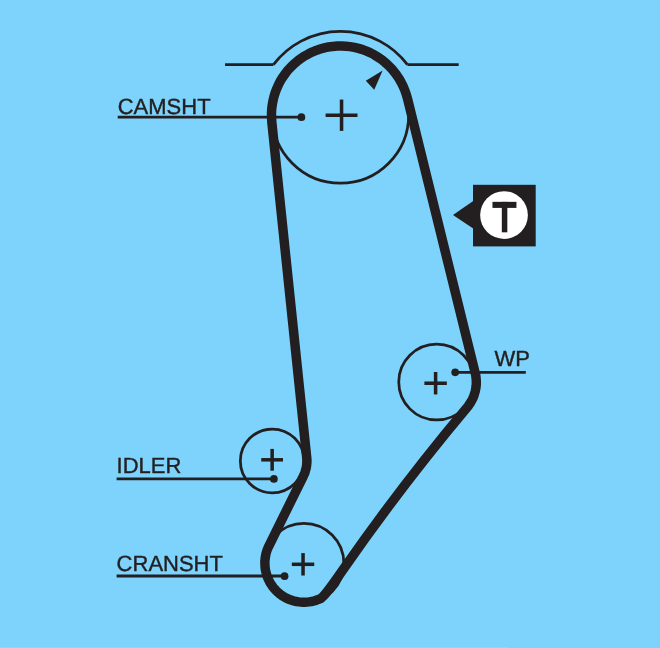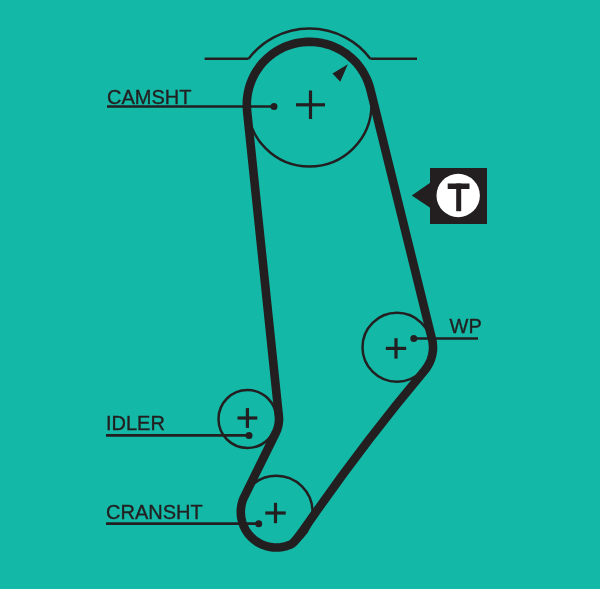--- a/index.html
+++ b/index.html
@@ -1,16 +1,16 @@
 <!DOCTYPE html>
 <html><head>
 <meta charset="utf-8">
 <style>
   html,body { margin:0; padding:0; background:#ffffff; }
-  .wrap { position:relative; width:600px; height:589px; background:#14b8a6; overflow:hidden; }
+  .wrap { position:relative; width:600px; height:589px; background:#7dd3fc; overflow:hidden; }
   svg { position:absolute; left:0; top:0; }
   text { font-family:"Liberation Sans", sans-serif; fill:#231f20; }
 </style>
 </head>
 <body>
 <div class="wrap">
 <svg width="600" height="589" viewBox="0 0 600 589">
   <path d="M 370.4 89.5 L 369.3 85.7 L 368.0 82.0 L 366.5 78.4 L 364.7 74.9 L 362.8 71.5 L 360.6 68.2 L 358.2 65.1 L 355.7 62.1 L 352.9 59.3 L 350.0 56.7 L 347.0 54.2 L 343.7 52.0 L 340.4 49.9 L 336.9 48.1 L 333.3 46.5 L 329.7 45.1 L 325.9 44.0 L 322.1 43.1 L 318.2 42.4 L 314.3 42.0 L 310.4 41.8 L 306.5 41.9 L 302.6 42.2 L 298.7 42.7 L 294.9 43.5 L 291.1 44.6 L 287.4 45.8 L 283.7 47.3 L 280.2 49.1 L 276.8 51.0 L 273.5 53.1 L 270.4 55.5 L 267.4 58.0 L 264.6 60.8 L 261.9 63.6 L 259.5 66.7 L 257.2 69.9 L 255.1 73.2 L 253.3 76.7 L 251.7 80.3 L 250.3 83.9 L 249.1 87.7 L 248.2 91.5 L 247.5 95.3 L 247.0 99.2 L 246.8 103.2 L 246.9 107.1 L 247.1 111.0 L 278.8 415.7 L 278.9 416.8 L 279.0 417.9 L 279.0 419.1 L 279.0 420.2 L 278.9 421.3 L 278.8 422.4 L 278.7 423.5 L 278.5 424.6 L 278.3 425.7 L 278.0 426.7 L 277.7 427.8 L 277.4 428.9 L 277.1 429.9 L 276.7 430.9 L 276.2 431.9 L 275.7 433.0 L 244.5 496.3 L 243.7 497.9 L 243.0 499.6 L 242.4 501.4 L 241.9 503.1 L 241.5 504.9 L 241.2 506.7 L 241.0 508.5 L 240.8 510.3 L 240.8 512.1 L 240.9 514.0 L 241.0 515.8 L 241.2 517.6 L 241.6 519.4 L 242.0 521.1 L 242.5 522.9 L 243.1 524.6 L 243.8 526.3 L 244.6 527.9 L 245.4 529.6 L 246.4 531.1 L 247.4 532.6 L 248.5 534.1 L 249.7 535.5 L 250.9 536.8 L 252.2 538.1 L 253.6 539.3 L 255.0 540.4 L 256.5 541.5 L 258.1 542.5 L 259.6 543.4 L 261.3 544.2 L 262.9 544.9 L 264.7 545.5 L 266.4 546.1 L 268.2 546.6 L 269.9 546.9 L 271.7 547.2 L 273.6 547.4 L 275.4 547.5 L 277.2 547.5 L 279.0 547.4 L 280.8 547.2 L 282.6 546.9 L 284.4 546.6 L 286.2 546.1 L 287.9 545.5 L 289.6 544.9 L 291.3 544.2 C 300.4 539.9 328.2 485.3 424.6 370.4 L 425.9 368.8 L 427.1 367.0 L 428.2 365.2 L 429.2 363.4 L 430.1 361.5 L 430.9 359.5 L 431.5 357.5 L 432.1 355.4 L 432.5 353.4 L 432.8 351.3 L 433.0 349.2 L 433.0 347.0 L 432.9 344.9 L 432.7 342.8 L 432.4 340.7 L 431.9 338.7 Z" fill="none" stroke="#231f20" stroke-width="8.6" stroke-linejoin="round"></path>
   <circle cx="309.5" cy="104.5" r="62" fill="none" stroke="#231f20" stroke-width="2.5"></circle>
   <circle cx="247.5" cy="419" r="29" fill="none" stroke="#231f20" stroke-width="2.5"></circle>

